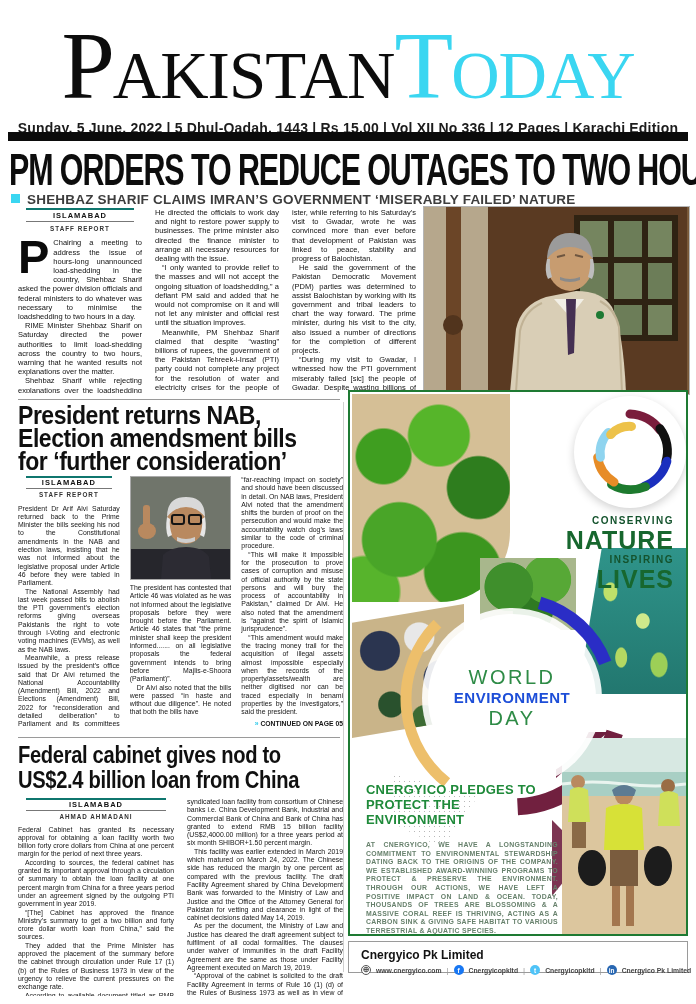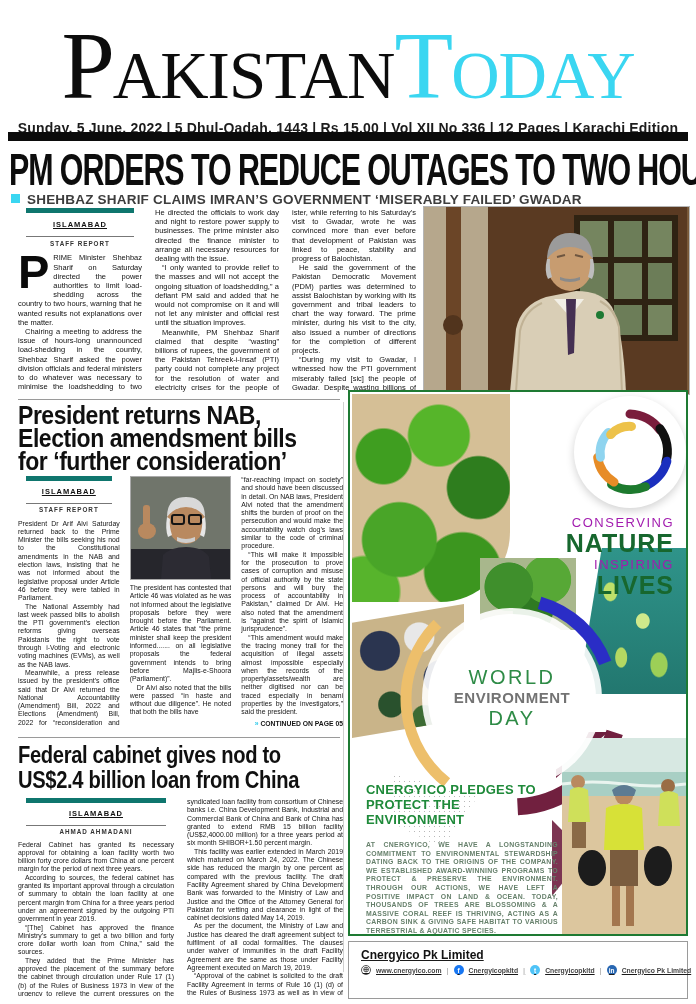--- a/index.html
+++ b/index.html
@@ -18,21 +18,21 @@
   
   .lead-headline-wrap{position:absolute;top:145px;left:9px;width:686px;height:44px;}
   .lead-headline{font-size:44px;font-weight:bold;letter-spacing:-1.5px;white-space:nowrap;
     transform:scaleX(.69);transform-origin:left top;color:#0d0d0d;}
   .subhead{position:absolute;top:192px;left:11px;font-size:13.5px;font-weight:bold;color:#3d3d3d;letter-spacing:.2px;white-space:nowrap;}
   .subhead .sq{display:inline-block;width:9px;height:9px;background:#3ad6f1;margin-right:7px;vertical-align:1px;}
 
   
   .byline{ text-align:center;margin:0 8px 5px;}
   .byline .city{display:block;font-size:7.5px;font-weight:bold;letter-spacing:1px;color:#111;
-    border-top:5px solid #0f766e;border-bottom:1px solid #777;padding:7px 0;text-decoration:underline;}
+    border-top:2px solid #0f766e;border-bottom:1px solid #777;padding:1px 0;}
   .byline .reporter{display:block;font-size:6.3px;font-weight:bold;letter-spacing:1px;color:#333;padding-top:2px;}
   .col p{margin:0;text-align:justify;}
   .col p + p{text-indent:7px;}
   .continued{text-align:right;font-weight:bold;margin-top:3px;}
   .continued .chev{color:#2bc9ea;font-weight:bold;margin-right:2px;}
 
   
   .story1{position:absolute;top:208px;left:18px;width:398px;height:185px;display:flex;gap:13px;}
   .story1 .col{flex:1;overflow:hidden;font-size:7.5px;line-height:9.2px;color:#121212;}
   .dropcap{float:left;font-size:47px;line-height:37px;font-weight:bold;color:#0a0a0a;padding-right:4px;}
@@ -66,21 +66,21 @@
     background:radial-gradient(circle at 20% 30%,#3f9e20 0 14%,transparent 15%),
       radial-gradient(circle at 55% 20%,#56b52a 0 16%,transparent 17%),
       radial-gradient(circle at 80% 45%,#2e7d1e 0 18%,transparent 19%),
       radial-gradient(circle at 30% 70%,#49a528 0 20%,transparent 21%),
       radial-gradient(circle at 70% 85%,#3c961f 0 18%,transparent 19%),
       radial-gradient(circle at 8% 95%,#57b42c 0 14%,transparent 15%),#d5bf96;
     border-bottom-right-radius:70px;}
   .ad-logo-circle{position:absolute;left:224px;top:4px;width:112px;height:112px;border-radius:50%;background:#fff;
     box-shadow:0 3px 8px rgba(0,0,0,.18);}
   .ad-tagline{position:absolute;right:12px;top:124px;text-align:right;line-height:1;}
-  .tg-small{font-size:13px;color:#a21caf;letter-spacing:1.5px;font-weight:normal;}
+  .tg-small{font-size:10px;color:#14532d;letter-spacing:1.5px;font-weight:bold;}
   .tg-big{font-size:25px;color:#17672e;font-weight:bold;letter-spacing:1px;margin:2px 0;}
   .ad-planting{position:absolute;left:2px;top:212px;width:112px;height:134px;
     clip-path:polygon(0 14%,100% 0,100% 86%,0 100%);
     background:radial-gradient(circle at 25% 35%,#2b3550 0 16%,transparent 17%),
       radial-gradient(circle at 60% 25%,#e8e8e8 0 12%,transparent 13%),
       radial-gradient(circle at 80% 55%,#35405c 0 15%,transparent 16%),
       radial-gradient(circle at 35% 75%,#29512d 0 10%,transparent 11%),
       radial-gradient(circle at 65% 85%,#3c6b33 0 9%,transparent 10%),#c9b489;}
   .ad-mangrove{position:absolute;left:130px;top:166px;width:96px;height:72px;
     background:radial-gradient(circle at 30% 40%,#3f8f2c 0 30%,transparent 31%),
@@ -92,33 +92,33 @@
       radial-gradient(ellipse at 60% 50%,#cfe98b 0 7%,transparent 8%),
       radial-gradient(ellipse at 40% 75%,#b4d862 0 6%,transparent 7%),
       radial-gradient(ellipse at 75% 80%,#9ccf57 0 7%,transparent 8%),
       linear-gradient(180deg,#2f948a,#22776f);}
   .ad-dots{position:absolute;left:42px;top:382px;width:86px;height:74px;
     background-image:radial-gradient(#b8b8b8 .8px,transparent 1px);background-size:5px 5px;
     clip-path:polygon(0 0,100% 30%,58% 100%,0 66%);}
   .ad-wed-circle{position:absolute;left:78px;top:222px;width:168px;height:168px;border-radius:50%;background:#fff;
     box-shadow:0 0 0 6px rgba(255,255,255,.9);display:flex;flex-direction:column;justify-content:center;align-items:center;line-height:1.15;}
   .wed-light{font-size:20px;color:#2e8b46;letter-spacing:2.5px;}
-  .wed-bold{font-size:15px;color:#737373;font-weight:bold;letter-spacing:.5px;}
+  .wed-bold{font-size:15px;color:#1d4ed8;font-weight:bold;letter-spacing:.5px;}
   .ad-arcs{position:absolute;left:40px;top:185px;width:244px;height:244px;pointer-events:none;}
   .ad-maroon-wedge{position:absolute;left:206px;top:340px;width:52px;height:46px;background:#6e1f3f;
     clip-path:polygon(0 0,100% 0,0 100%);}
   .ad-maroon-wedge2{position:absolute;left:202px;top:428px;width:34px;height:76px;background:#6e1f3f;
     clip-path:polygon(0 0,100% 45%,0 100%);opacity:.9;}
   .ad-beach{position:absolute;left:212px;top:346px;width:124px;height:196px;overflow:hidden;}
   .ad-pledge{position:absolute;left:16px;top:390px;width:192px;}
   .pledge-heading{font-size:13px;line-height:15px;font-weight:bold;color:#1f8a3a;letter-spacing:.2px;margin-bottom:14px;}
   .pledge-p{font-size:6.9px;line-height:8.6px;color:#67816c;text-align:justify;letter-spacing:.3px;font-weight:bold;margin:0 0 6px 0;}
 
-  .ad-footer{position:absolute;top:941px;left:348px;width:340px;height:58px;border:1px solid #9a9a9a;background:#fff;
-    box-sizing:border-box;padding:6px 12px;text-decoration:underline;}
+  .ad-footer{position:absolute;top:941px;left:348px;width:340px;height:32px;border:1px solid #9a9a9a;background:#fff;
+    box-sizing:border-box;padding:6px 12px;}
   .ad-company{font-size:12px;font-weight:bold;color:#111;}
   .ad-links{display:flex;align-items:center;gap:5px;margin-top:3px;}
   .soc-ic{display:inline-flex;width:10px;height:10px;border-radius:50%;color:#fff;font-size:6.5px;font-weight:bold;
     align-items:center;justify-content:center;flex:0 0 auto;}
   .ic-globe{background:#fff;color:#555;border:1px solid #555;box-sizing:border-box;font-size:8px;line-height:8px;}
   .ic-fb{background:#1877f2;} .ic-tw{background:#4fc3f7;} .ic-in{background:#2867b2;}
   .soc-label{font-size:6.8px;color:#444;font-weight:bold;white-space:nowrap;}
   .soc-sep{color:#999;font-size:8px;}
 </style>
 </head>
@@ -131,32 +131,32 @@
       <span class="lg-init ink">P</span><span class="lg-rest ink">AKISTAN</span><span class="lg-init cyan">T</span><span class="lg-rest cyan">ODAY</span>
     </div>
     <div class="dateline">Sunday, 5 June, 2022 | 5 Dhul-Qadah, 1443 | Rs 15.00 | Vol XII No 336 | 12 Pages | Karachi Edition</div>
   </div>
   <div class="topbar"></div>
 
   <div class="lead-headline-wrap">
     <div class="lead-headline">PM ORDERS TO REDUCE OUTAGES TO TWO HOURS</div>
   </div>
   <div class="subhead">
-    <span class="sq"></span><span>SHEHBAZ SHARIF CLAIMS IMRAN’S GOVERNMENT ‘MISERABLY FAILED’ GWADAR</span>
+    <span class="sq"></span><span>SHEHBAZ SHARIF CLAIMS IMRAN’S GOVERNMENT ‘MISERABLY FAILED’ NATURE</span>
   </div>
 
   <div class="story1">
     <div class="col">
       <div class="byline">
         <span class="city">ISLAMABAD</span>
         <span class="reporter">STAFF REPORT</span>
       </div>
       <div class="dropcap">P</div>
+      <p>Chairing a meeting to address the issue of hours-long unannounced load-shedding in the country, Shehbaz Sharif asked the power division officials and federal ministers to do whatever was necessary to minimise the loadshedding to two hours in a day.</p>
       <p>RIME Minister Shehbaz Sharif on Saturday directed the power authorities to limit load-shedding across the country to two hours, warning that he wanted results not explanations over the matter.</p>
-      <p>Chairing a meeting to address the issue of hours-long unannounced load-shedding in the country, Shehbaz Sharif asked the power division officials and federal ministers to do whatever was necessary to minimise the loadshedding to two hours in a day.</p>
       <p>Shehbaz Sharif while rejecting explanations over the loadshedding duration said that the officials should minimize the miseries of the masses rather than giving explanations.</p>
     </div>
     <div class="col">
       <p>He directed the officials to work day and night to restore power supply to businesses. The prime minister also directed the finance minister to arrange all necessary resources for dealing with the issue.</p>
       <p>“I only wanted to provide relief to the masses and will not accept the ongoing situation of loadshedding,” a defiant PM said and added that he would not compromise on it and will not let any minister and official rest until the situation improves.</p>
       <p>Meanwhile, PM Shehbaz Sharif claimed that despite “wasting” billions of rupees, the government of the Pakistan Tehreek-i-Insaf (PTI) party could not complete any project for the resolution of water and electricity crises for the people of Gwadar who rendered great sacrifices for the port city.</p>
 
     </div>
     <div class="col">
       <p>ister, while referring to his Saturday’s visit to Gwadar, wrote he was convinced more than ever before that development of Pakistan was linked to peace, stability and progress of Balochistan.</p>

